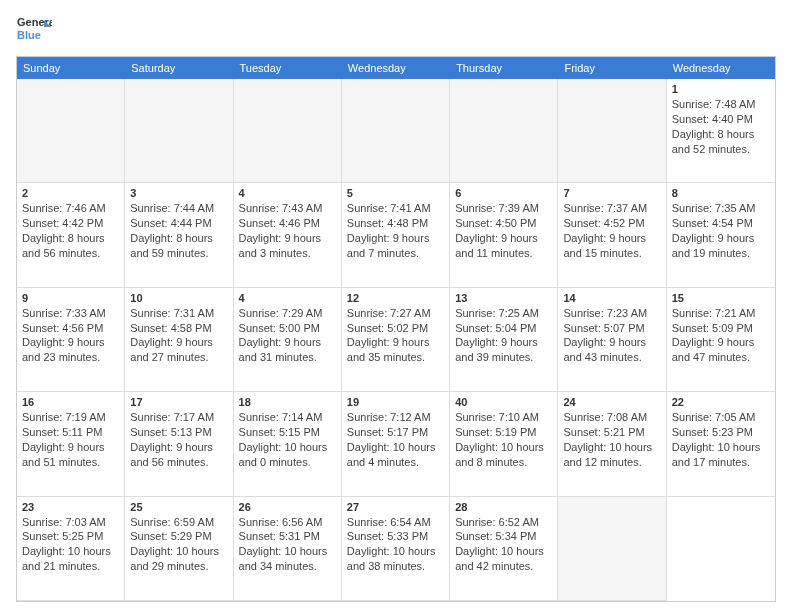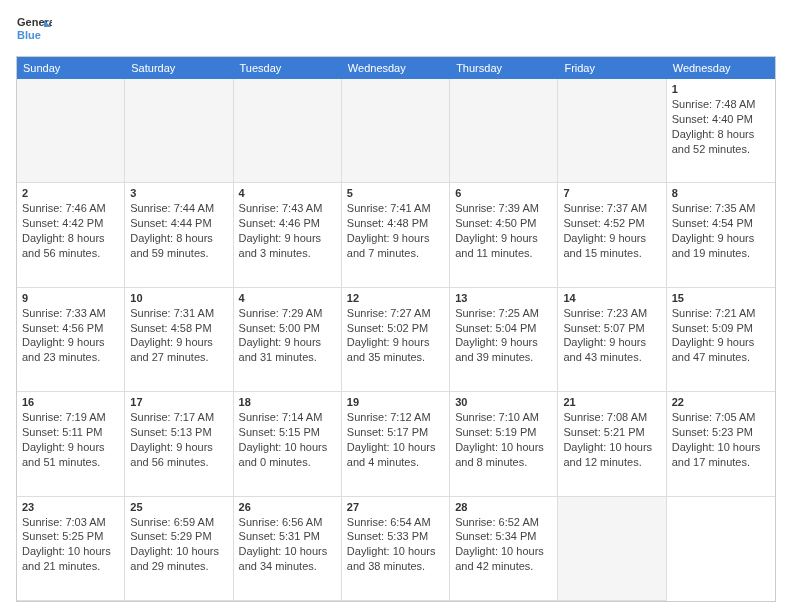--- a/index.html
+++ b/index.html
@@ -200,25 +200,25 @@
         </div>
         <div class="cell">
           <span class="cell-number">18</span>
           <div class="cell-info">Sunrise: 7:14 AM<br>Sunset: 5:15 PM<br>Daylight: 10 hours and 0 minutes.</div>
         </div>
         <div class="cell">
           <span class="cell-number">19</span>
           <div class="cell-info">Sunrise: 7:12 AM<br>Sunset: 5:17 PM<br>Daylight: 10 hours and 4 minutes.</div>
         </div>
         <div class="cell">
-          <span class="cell-number">30</span>
+          <span class="cell-number">40</span>
           <div class="cell-info">Sunrise: 7:10 AM<br>Sunset: 5:19 PM<br>Daylight: 10 hours and 8 minutes.</div>
         </div>
         <div class="cell">
-          <span class="cell-number">21</span>
+          <span class="cell-number">24</span>
           <div class="cell-info">Sunrise: 7:08 AM<br>Sunset: 5:21 PM<br>Daylight: 10 hours and 12 minutes.</div>
         </div>
         <div class="cell">
           <span class="cell-number">22</span>
           <div class="cell-info">Sunrise: 7:05 AM<br>Sunset: 5:23 PM<br>Daylight: 10 hours and 17 minutes.</div>
         </div>
         <div class="cell">
           <span class="cell-number">23</span>
           <div class="cell-info">Sunrise: 7:03 AM<br>Sunset: 5:25 PM<br>Daylight: 10 hours and 21 minutes.</div>
         </div>

